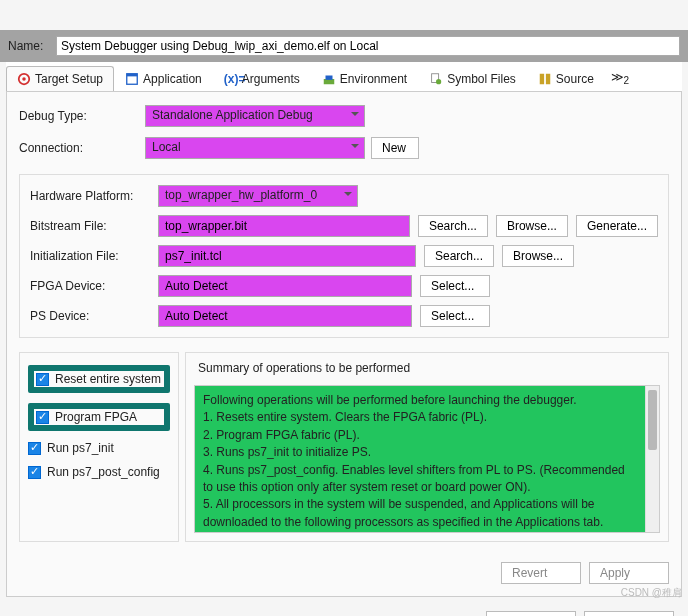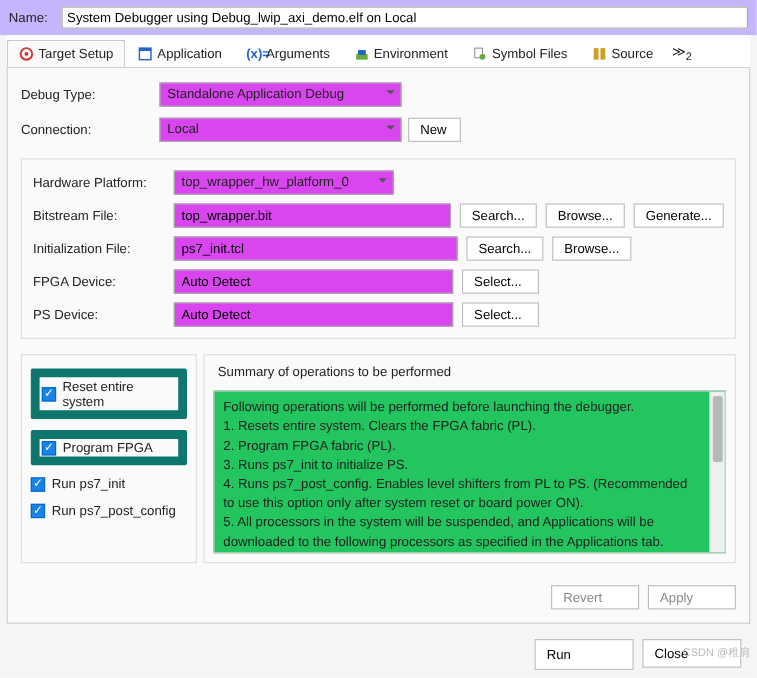--- a/index.html
+++ b/index.html
@@ -6,21 +6,21 @@
     body {
       font-family: -apple-system, "Segoe UI", Tahoma, sans-serif;
       font-size: 12px;
       color: #222;
       background: #f5f5f5;
       width: 688px;
       height: 616px;
       overflow: hidden;
     }
     .row { display: flex; align-items: center; gap: 6px; }
-    .name-row { padding: 6px 8px; background: #c4b5fd; }
+    .name-row { padding: 6px 8px; background: #a3a3a3; margin-top: 30px; }
     .name-row label { width: 42px; }
     .name-row input { flex: 1; padding: 2px 4px; border: 1px solid #aaa; font-size: 12px; }
 
     .tabs {
       display: flex;
       align-items: center;
       border-bottom: 1px solid #ccc;
       background: #fff;
       padding-top: 4px;
       margin: 0 6px;
@@ -92,21 +92,21 @@
       width: 160px;
       border: 1px solid #ddd;
       padding: 12px 8px;
       display: flex;
       flex-direction: column;
       gap: 10px;
     }
     .cb-row { display:flex; align-items:center; gap:6px; font-size:12px; }
     .cb { width:13px; height:13px; border:1px solid #0067d1; background:#1a84e6; position:relative; }
     .cb::after { content:"✓"; color:#fff; font-size:11px; position:absolute; top:-2px; left:1px; }
-    .marked { border:8px solid #0f766e; padding:1px 2px; border-radius:2px; }
+    .marked { border:6px solid #0f766e; padding:1px 2px; border-radius:2px; }
 
     .right-col { flex:1; border:1px solid #ddd; padding:8px; display:flex; flex-direction:column; gap:6px; min-width:0;}
     .summary-title { font-size:12px; padding: 0 4px 4px; }
     .summary-wrap { flex:1; border:1px solid #ccc; background:#22c55e; display:flex; overflow:hidden; }
     .summary-text { flex:1; padding:6px 8px; font-size:12px; line-height:1.45; overflow:hidden; white-space:normal; }
     .scrollbar { width:14px; background:#efefef; border-left:1px solid #ddd; position:relative; }
     .scroll-thumb { position:absolute; left:2px; right:2px; top:4px; height:60px; background:#b8b8b8; border-radius:2px; }
 
     .panel-buttons { display:flex; justify-content:flex-end; gap:8px; padding-top:6px; }
 

